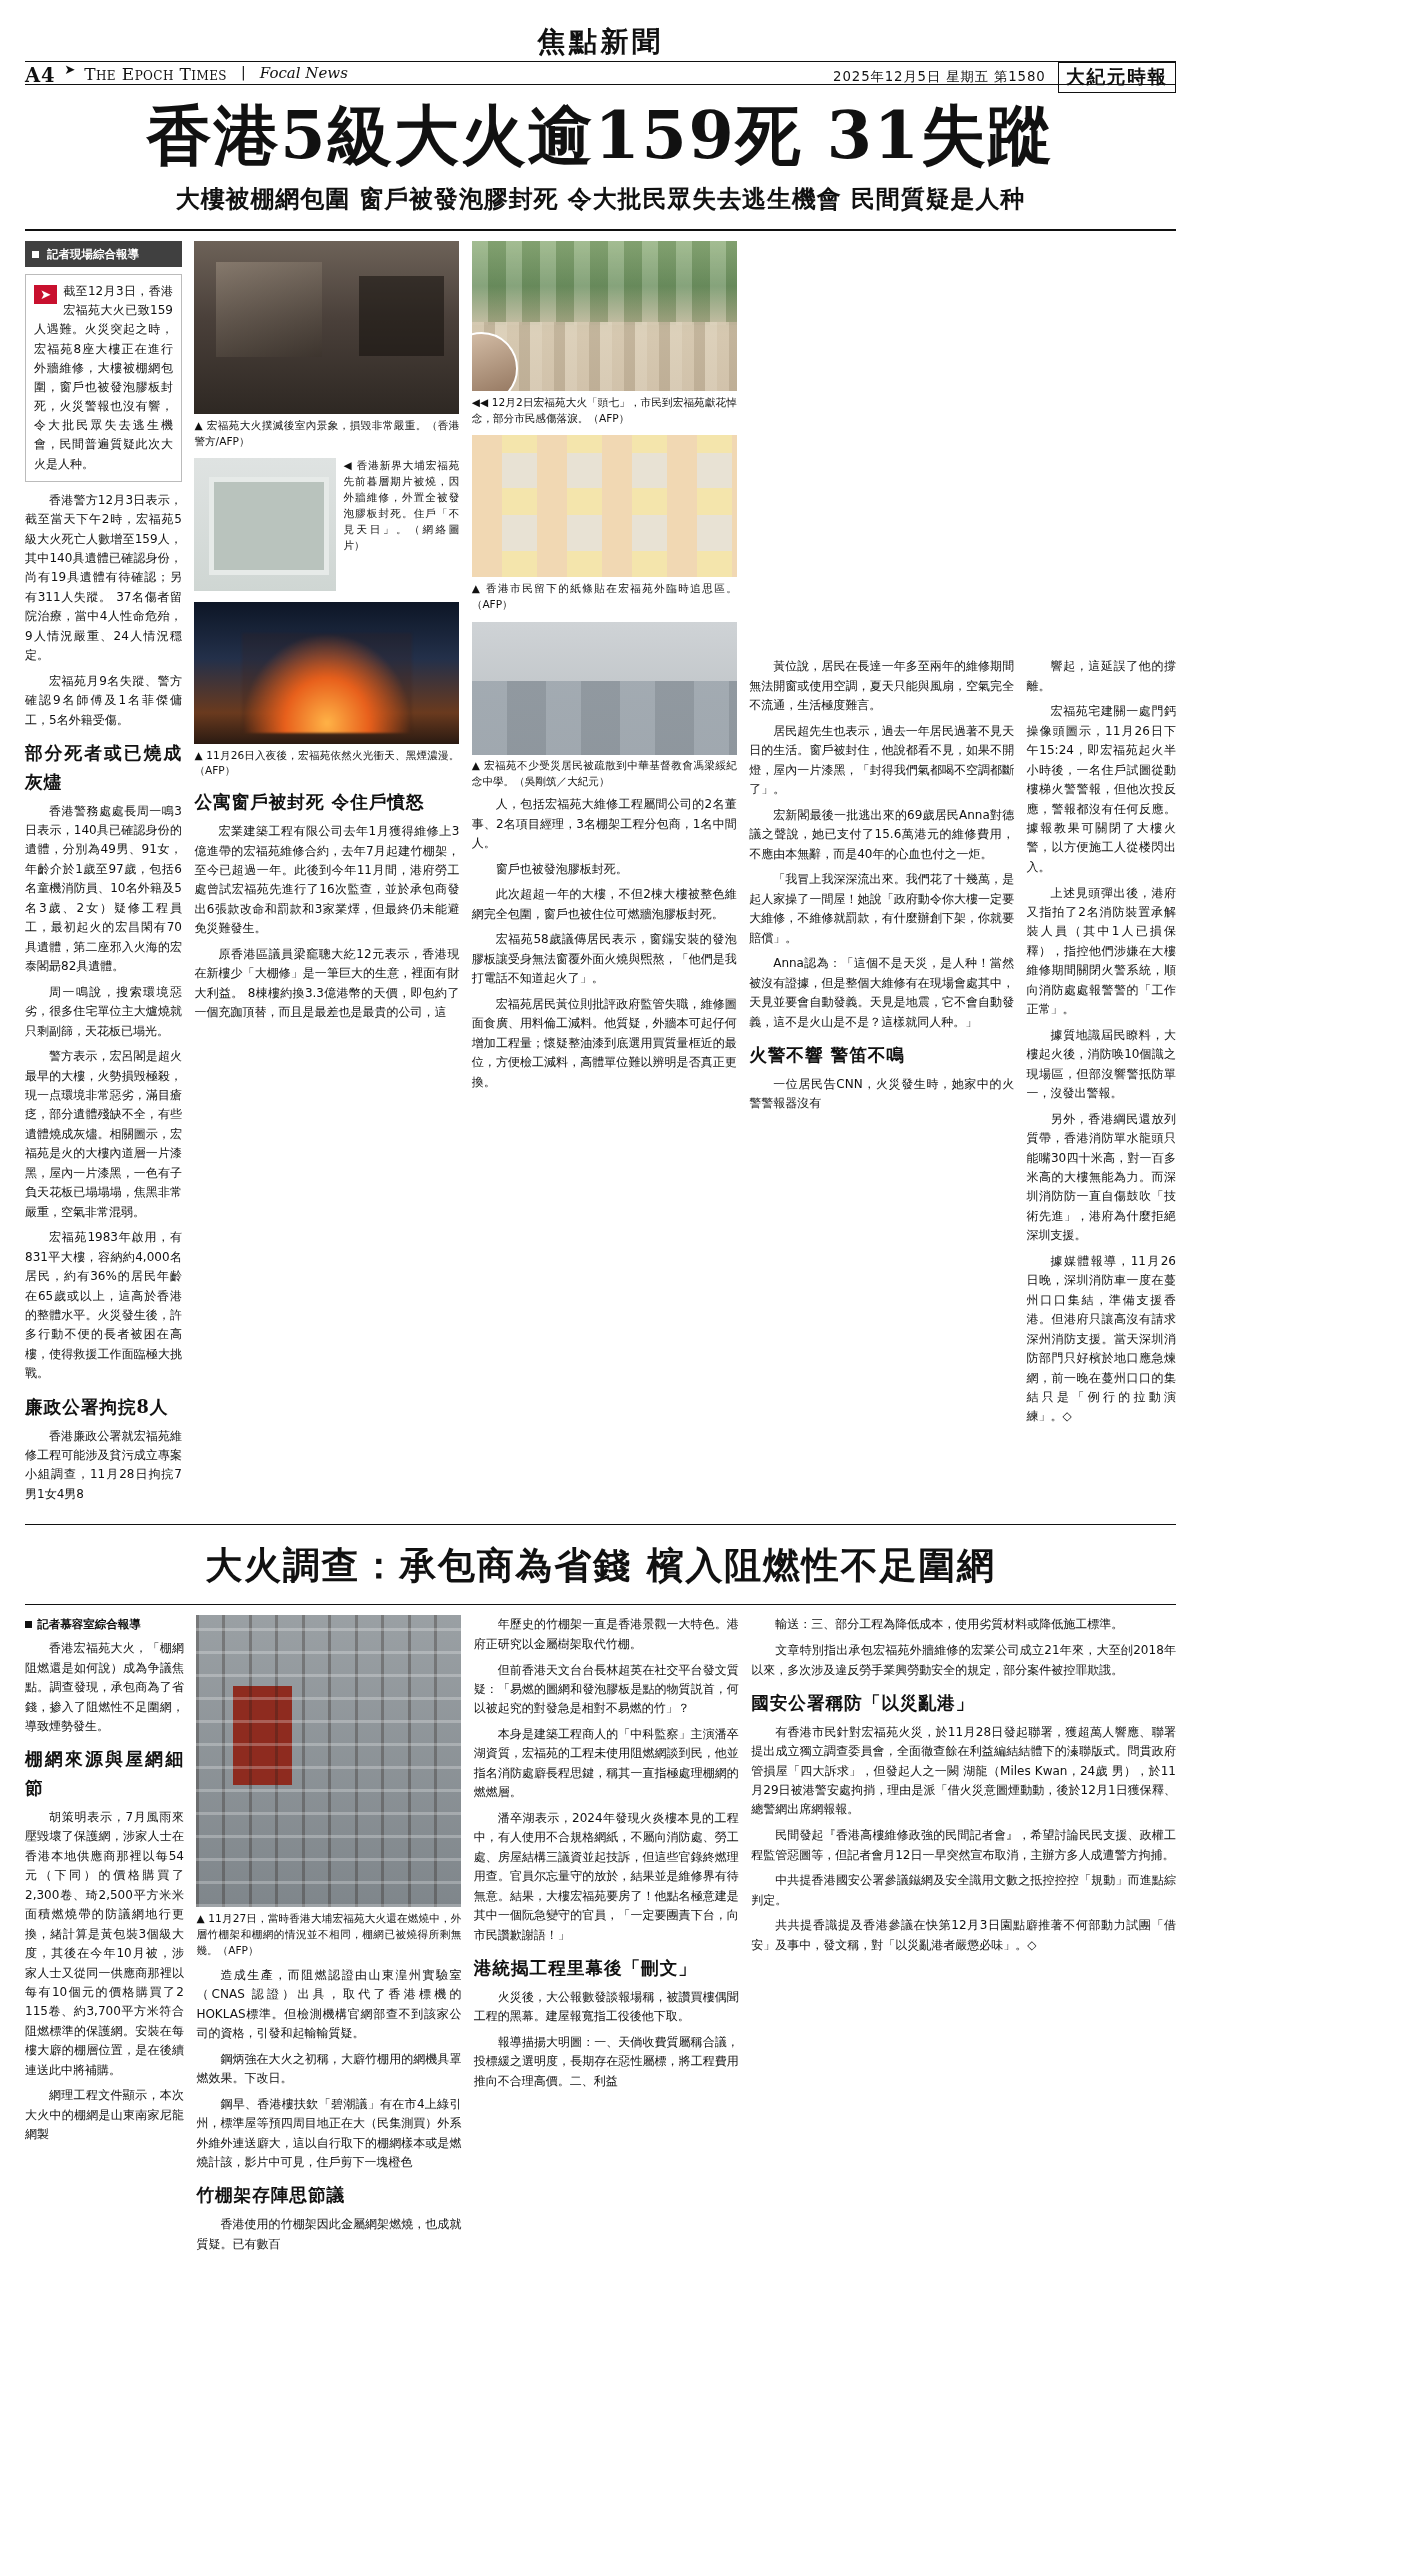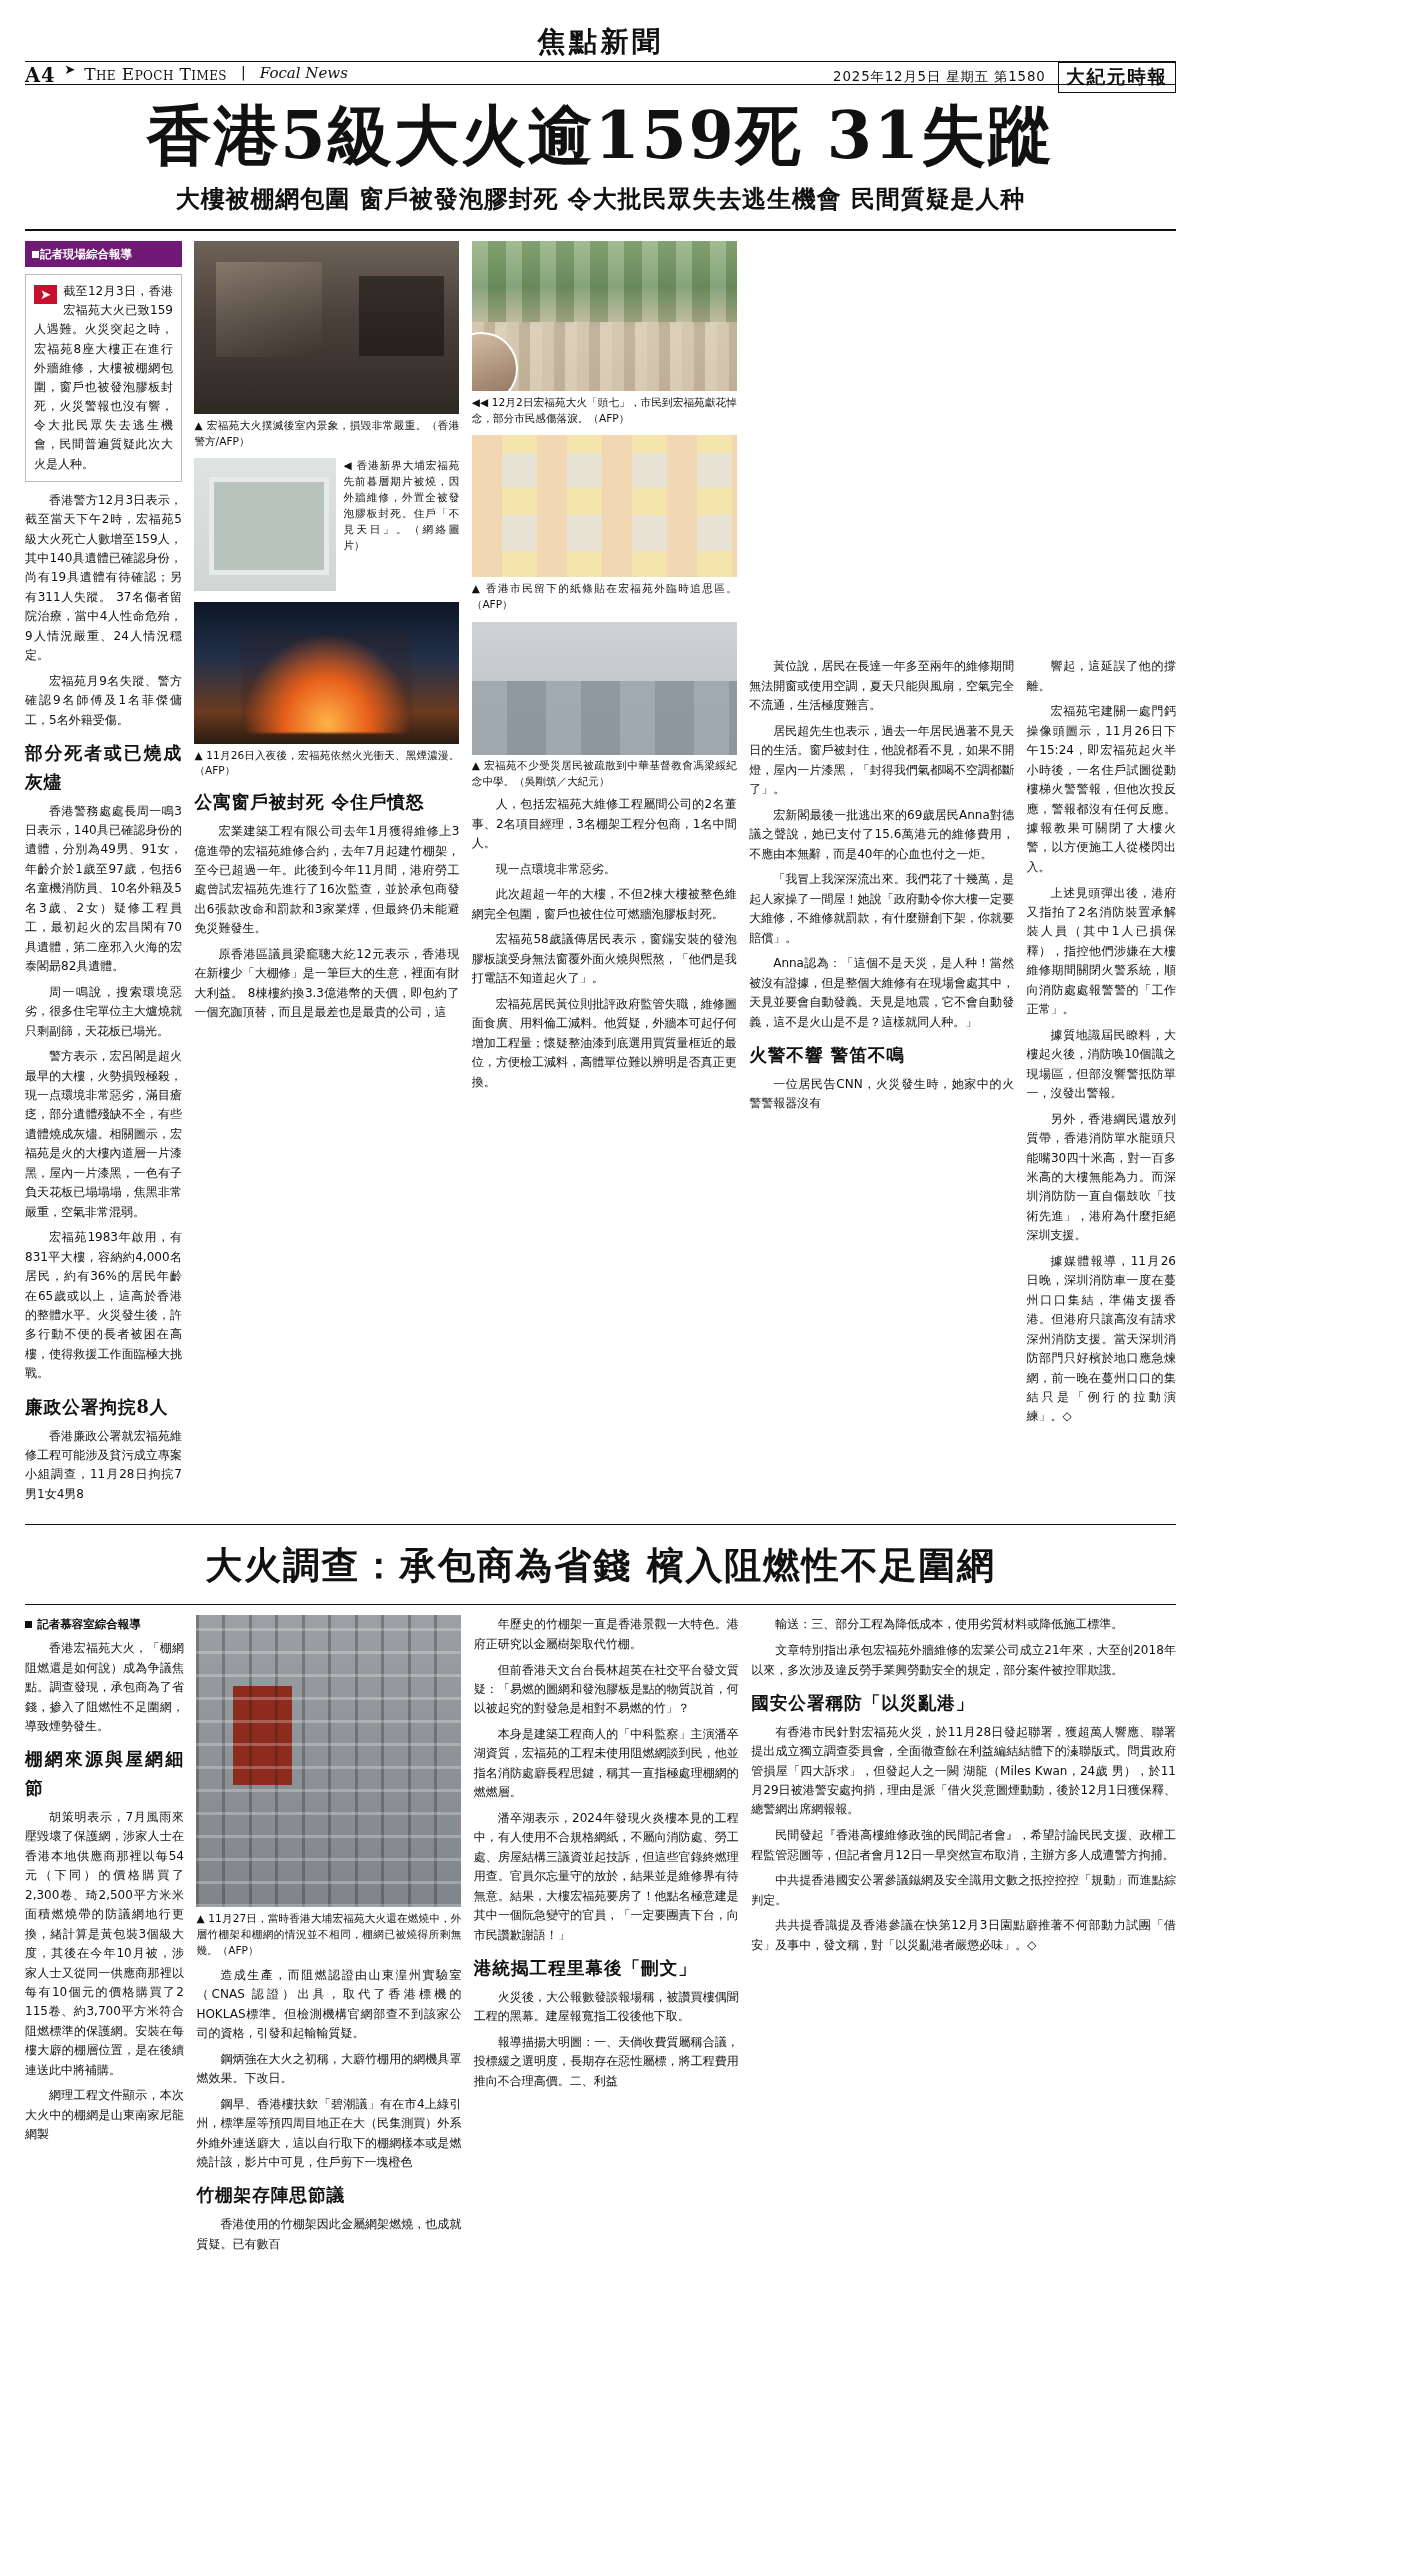--- a/index.html
+++ b/index.html
@@ -24,21 +24,21 @@
   
   .headline{margin-top:16px;text-align:center;font-family:"DejaVu Serif","Liberation Serif",serif;font-size:65px;font-weight:bold;letter-spacing:1.8px;line-height:1.05;}
   .subhead{margin-top:14px;text-align:center;font-family:"DejaVu Serif","Liberation Serif",serif;font-size:24px;font-weight:bold;letter-spacing:0.9px;}
   .hr-thick{border-top:2.7px solid #111;margin:14px 0 0 0;}
 
   
   .cols{display:flex;gap:12.4px;margin-top:10.6px;}
   .col{font-size:12px;line-height:1.62;text-align:justify;}
   .col p{margin:0 0 6.2px 0;text-indent:2em;}
   .secthead{font-family:"DejaVu Serif","Liberation Serif",serif;font-size:17.7px;font-weight:bold;margin:8.8px 0 5.3px 0;letter-spacing:0.9px;}
-  .kicker{display:flex;align-items:center;gap:1px;background:#701a75;color:#fff;font-size:11.5px;padding:3.5px 7px;font-weight:bold;margin-bottom:7px;}
+  .kicker{display:flex;align-items:center;gap:8px;background:#404040;color:#fff;font-size:11.5px;padding:3.5px 7px;font-weight:bold;margin-bottom:7px;}
   .kicker .sq{width:7px;height:7px;background:#fff;display:inline-block;}
   .kicker2{font-size:11.5px;font-weight:bold;margin-bottom:5.3px;}
   .kicker2 .sq{display:inline-block;width:7px;height:7px;background:#111;margin-right:5.3px;}
 
   .lead-box{border:0.9px solid #bbb;padding:7px 8px;font-size:12px;line-height:1.6;text-align:justify;position:relative;}
   .lead-box .quote-mark{float:left;width:23px;height:19.5px;background:#c8102e;margin:2.7px 6.2px 1.8px 0;color:#fff;font-size:13.3px;line-height:19.5px;text-align:center;}
 
   
   .ph{background:#8d9298;position:relative;overflow:hidden;}
   .cap{font-size:10.6px;line-height:1.5;margin-top:3.5px;text-align:justify;}
@@ -159,21 +159,21 @@
       </div>
       <div class="cap">▲ 香港市民留下的紙條貼在宏福苑外臨時追思區。（AFP）</div>
 
       <div class="ph" style="height:133px;margin-top:8.8px;">
         <div class="scene shelter"></div>
       </div>
       <div class="cap">▲ 宏福苑不少受災居民被疏散到中華基督教會馮梁綏紀念中學。（吳剛筑／大紀元）</div>
 
       <div style="height:5.3px"></div>
       <p>人，包括宏福苑大維修工程屬間公司的2名董事、2名項目經理，3名棚架工程分包商，1名中間人。</p>
-      <p>現一点環境非常惡劣。</p>
+      <p>窗戶也被發泡膠板封死。</p>
       <p>此次超超一年的大樓，不但2棟大樓被整色維網完全包圍，窗戶也被住位可燃牆泡膠板封死。</p>
       <p>宏福苑58歲議傳居民表示，窗鐋安裝的發泡膠板讓受身無法窗覆外面火燒與煕熬，「他們是我打電話不知道起火了」。</p>
       <p>宏福苑居民黃位則批評政府監管失職，維修圖面食廣、用料倫工減料。他質疑，外牆本可起仔何增加工程量；懷疑整油漆到底選用買質量框近的最位，方便檢工減料，高體單位難以辨明是否真正更換。</p>
     </div>
 
     <div class="col" style="width:265px;flex:0 0 265px;">
       <div style="height:416px"></div>
       <p>黃位說，居民在長達一年多至兩年的維修期間無法開窗或使用空調，夏天只能與風扇，空氣完全不流通，生活極度難言。</p>
       <p>居民超先生也表示，過去一年居民過著不見天日的生活。窗戶被封住，他說都看不見，如果不開燈，屋內一片漆黑，「封得我們氣都喝不空調都斷了」。</p>
       <p>宏新閣最後一批逃出來的69歲居民Anna對德議之聲說，她已支付了15.6萬港元的維修費用，不應由本無辭，而是40年的心血也付之一炬。</p>

